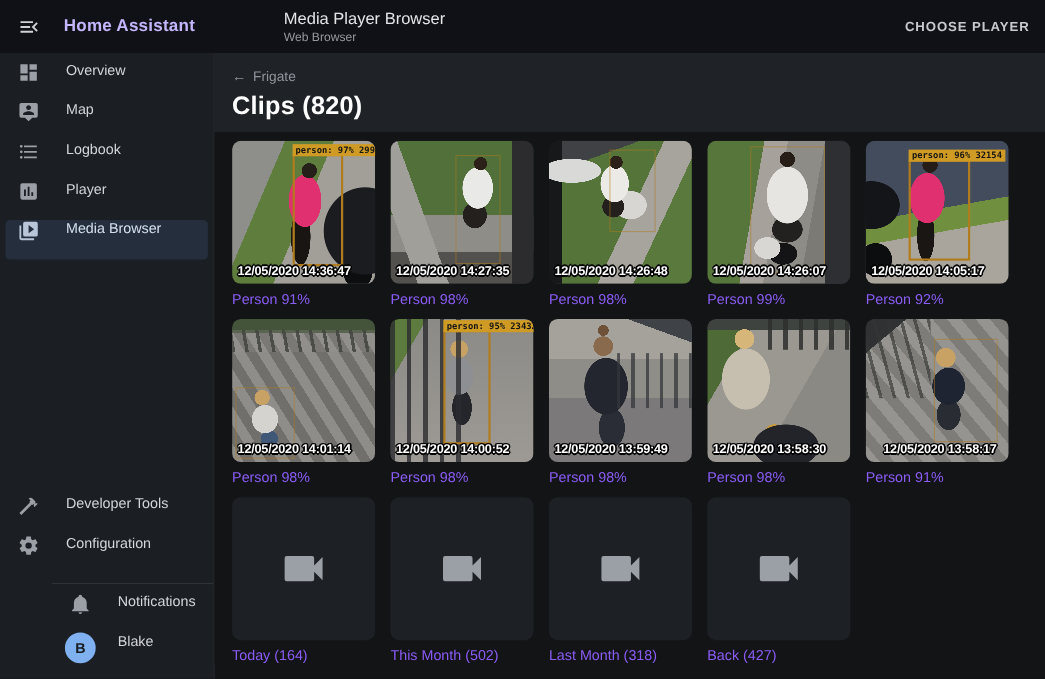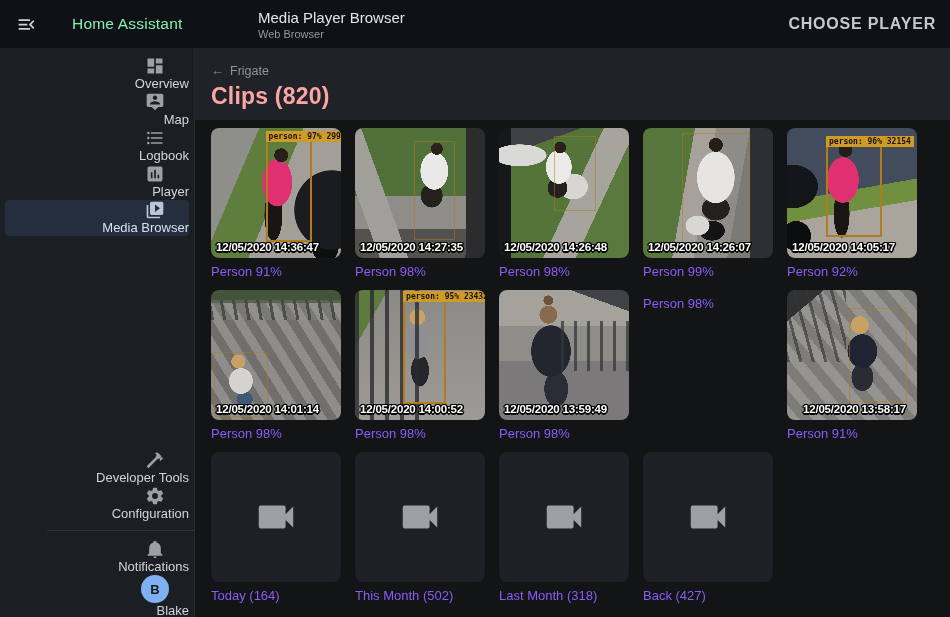--- a/index.html
+++ b/index.html
@@ -15,42 +15,42 @@
   
   .topbar {
     position: absolute; left:0; top:0; width:950px; height:48px;
     background:#0f1116; display:flex; align-items:center; z-index:5;
   }
   .menu-btn {
     width:40px; height:40px; margin-left:6px; border:none; background:transparent;
     display:flex; align-items:center; justify-content:center; cursor:pointer; color:#cfd1d4;
   }
   .menu-btn svg { width:21px; height:21px; fill:currentColor; }
-  .app-title { margin-left:26px; font-size:15.5px; color:#86efac; letter-spacing:.2px; }
+  .app-title { margin-left:12px; font-size:15.5px; color:#c4b5fd; letter-spacing:.2px;font-weight:bold; }
   .page-title-block {
     position:absolute; left:258px; top:0; height:48px;
     display:flex; flex-direction:column; justify-content:center;
   }
   .page-title { font-size:15px; color:#e4e5e7; }
   .page-subtitle { font-size:11px; color:#95989f; margin-top:2px; }
   .choose-player {
     position:absolute; right:14px; top:0; height:48px; border:none; background:transparent;
-    font-family:"Liberation Sans",sans-serif; font-size:16px; font-weight:700;
+    font-family:"Liberation Sans",sans-serif; font-size:12px; font-weight:700;
     letter-spacing:.8px; color:#c7c9ce; cursor:pointer;
   }
 
   
   .sidebar {
     position:absolute; left:0; top:48px; width:195px; height:569px;
     background:#1b1e23; border-right:1px solid #26292e;
     display:flex; flex-direction:column; padding-top:8px;
   }
   .side-item {
     height:36px; margin:0 5px; padding-left:11px; border-radius:4px;
-    display:flex; align-items:flex-end; cursor:pointer; flex-shrink:0;flex-direction:column;
+    display:flex; align-items:flex-start; cursor:pointer; flex-shrink:0;
   }
   .side-item .s-icon { width:20px; height:20px; color:#9aa0a6; margin-right:24px; flex-shrink:0; }
   .side-item .s-icon svg { width:20px; height:20px; fill:currentColor; }
   .side-item .s-label { font-size:13px; color:#d3d5d8; white-space:nowrap; }
   .side-item.selected { background:#242e3c; }
   .side-item.selected .s-icon { color:#b9c6da; }
   .side-item.selected .s-label { color:#d4e0f0; font-weight:500; }
   .side-spacer { margin-top:auto; }
   .side-divider { height:1px; background:rgba(255,255,255,.09); margin:8px 0; }
   .avatar {
@@ -58,21 +58,21 @@
     display:flex; align-items:center; justify-content:center;
     font-size:13px; font-weight:700; margin-left:-4px; margin-right:20px; flex-shrink:0;
   }
   .side-footer { padding-bottom:6px;margin-left:47px; }
 
   
   .main { position:absolute; left:195px; top:48px; width:755px; height:569px; }
   .media-header { height:72px; background:#1f2227; padding:13px 0 0 16px; }
   .breadcrumb { font-size:12.5px; color:#8f939a; cursor:pointer; display:inline-flex; align-items:center; }
   .breadcrumb .bc-arrow { margin-right:6px; font-size:13px; }
-  .media-title { font-size:23px; font-weight:700; color:#fca5a5; margin-top:4px; letter-spacing:.2px; }
+  .media-title { font-size:23px; font-weight:700; color:#ffffff; margin-top:4px; letter-spacing:.2px; }
 
   .grid {
     padding:8px 0 0 16px; background:#131416;
     display:grid; grid-template-columns:repeat(5,130px); column-gap:14px; row-gap:10px;
   }
   .card { width:130px; cursor:pointer; }
   .thumb {
     position:relative; width:130px; height:130px; border-radius:8px; overflow:hidden;
     background:#1d2126;
   }
@@ -358,20 +358,23 @@
       </div>
 
       <div class="card">
         <div class="thumb scene scene-8">
           <div class="ts">12/05/2020 13:59:49</div>
         </div>
         <div class="caption">Person 98%</div>
       </div>
 
       <div class="card">
+        <div class="thumb scene scene-9">
+          <div class="ts">12/05/2020 13:58:30</div>
+        </div>
         <div class="caption">Person 98%</div>
       </div>
 
       <div class="card">
         <div class="thumb scene scene-10">
           <div class="det-box faint b10">
             
           </div>
           <div class="ts">12/05/2020 13:58:17</div>
         </div>

